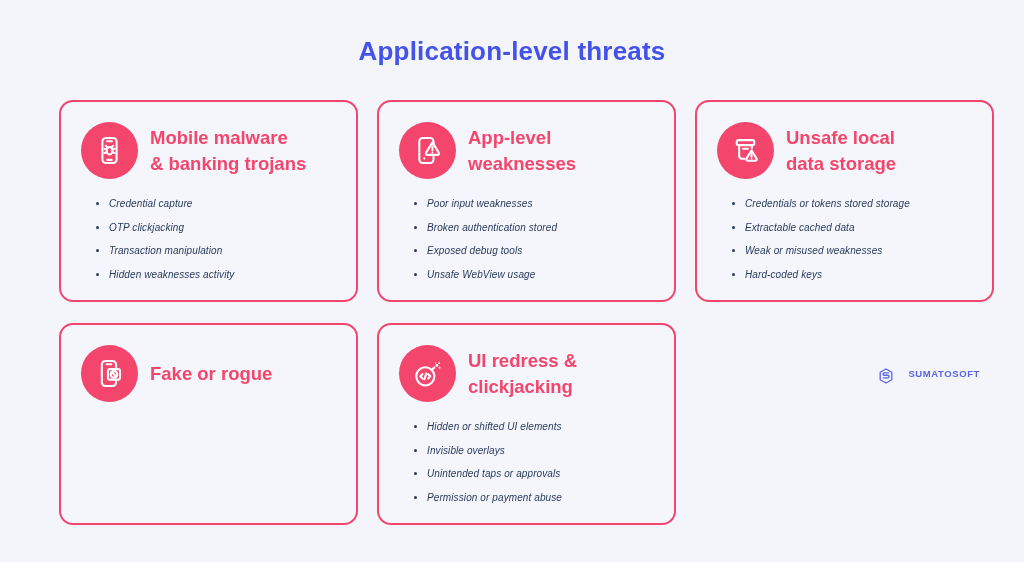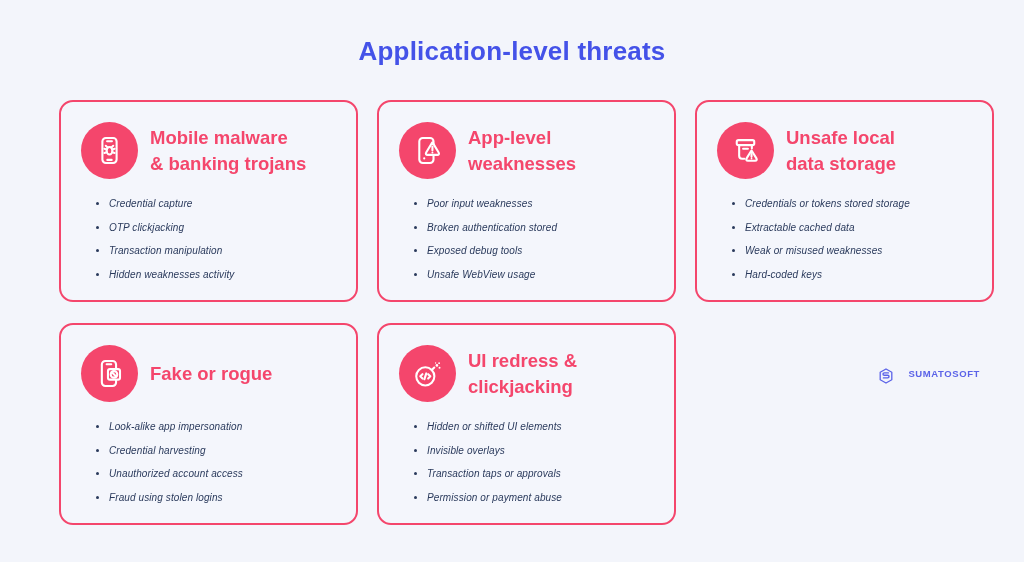--- a/index.html
+++ b/index.html
@@ -172,26 +172,20 @@
             <path d="M13.4 7.6h4.2"></path>
             <rect x="14.6" y="12" width="11" height="9.6" rx="1.8" fill="#F4466C"></rect>
             <circle cx="20.1" cy="16.8" r="3"></circle>
             <path d="M18 14.7l4.2 4.2"></path>
           </svg>
         </div>
         <h2 class="card-title">
           <span>Fake or rogue</span><br>
         </h2>
       </div>
-      <ul class="bullets">
-        <li>Look-alike app impersonation</li>
-        <li>Credential harvesting</li>
-        <li>Unauthorized account access</li>
-        <li>Fraud using stolen logins</li>
-      </ul>
     </section>
 
     <section class="card">
       <div class="card-head">
         <div class="icon-circle">
           <svg viewBox="0 0 32 32" fill="none" stroke="#fff" stroke-width="1.9" stroke-linecap="round" stroke-linejoin="round">
             <circle cx="14" cy="18.6" r="8.3"></circle>
             <path d="M11.4 16.6l-2 2l2 2"></path>
             <path d="M16.6 16.6l2 2l-2 2"></path>
             <path d="M14.9 15.9l-1.8 5.4"></path>
@@ -203,21 +197,21 @@
           </svg>
         </div>
         <h2 class="card-title">
           <span>UI redress &amp;</span><br>
           <span>clickjacking</span>
         </h2>
       </div>
       <ul class="bullets">
         <li>Hidden or shifted UI elements</li>
         <li>Invisible overlays</li>
-        <li>Transaction taps or approvals</li>
+        <li>Unintended taps or approvals</li>
         <li>Permission or payment abuse</li>
       </ul>
     </section>
 
   </div>
 
   <div class="footer-logo">
     <svg width="14" height="16" viewBox="0 0 14 16">
       <path d="M7 1 L12.8 4.2 V11.8 L7 15 L1.2 11.8 V4.2 Z" fill="none" stroke="#5B63E8" stroke-width="1.3" stroke-linejoin="round"></path>
       <path d="M9.4 4.9 H5.3 Q4 4.9 4 6.1 Q4 7.3 5.3 7.3 H8.7 Q10 7.3 10 8.6 Q10 9.9 8.7 9.9 H4.4" fill="none" stroke="#5B63E8" stroke-width="1.4" stroke-linecap="round"></path>

